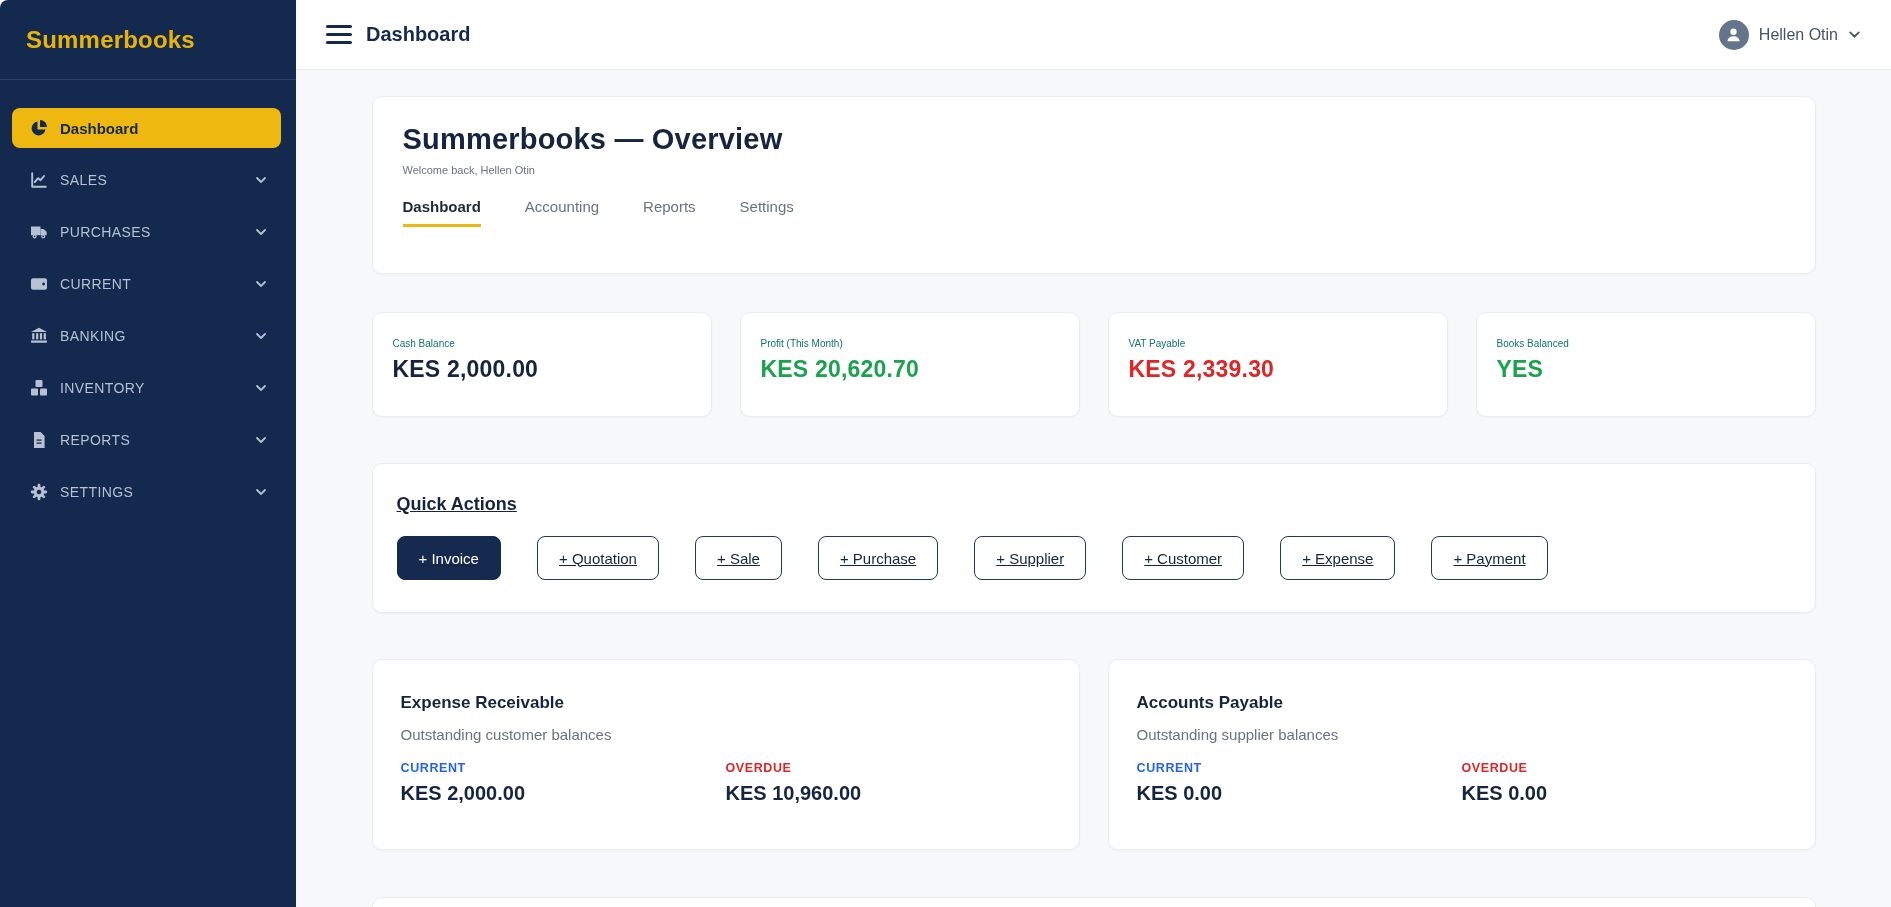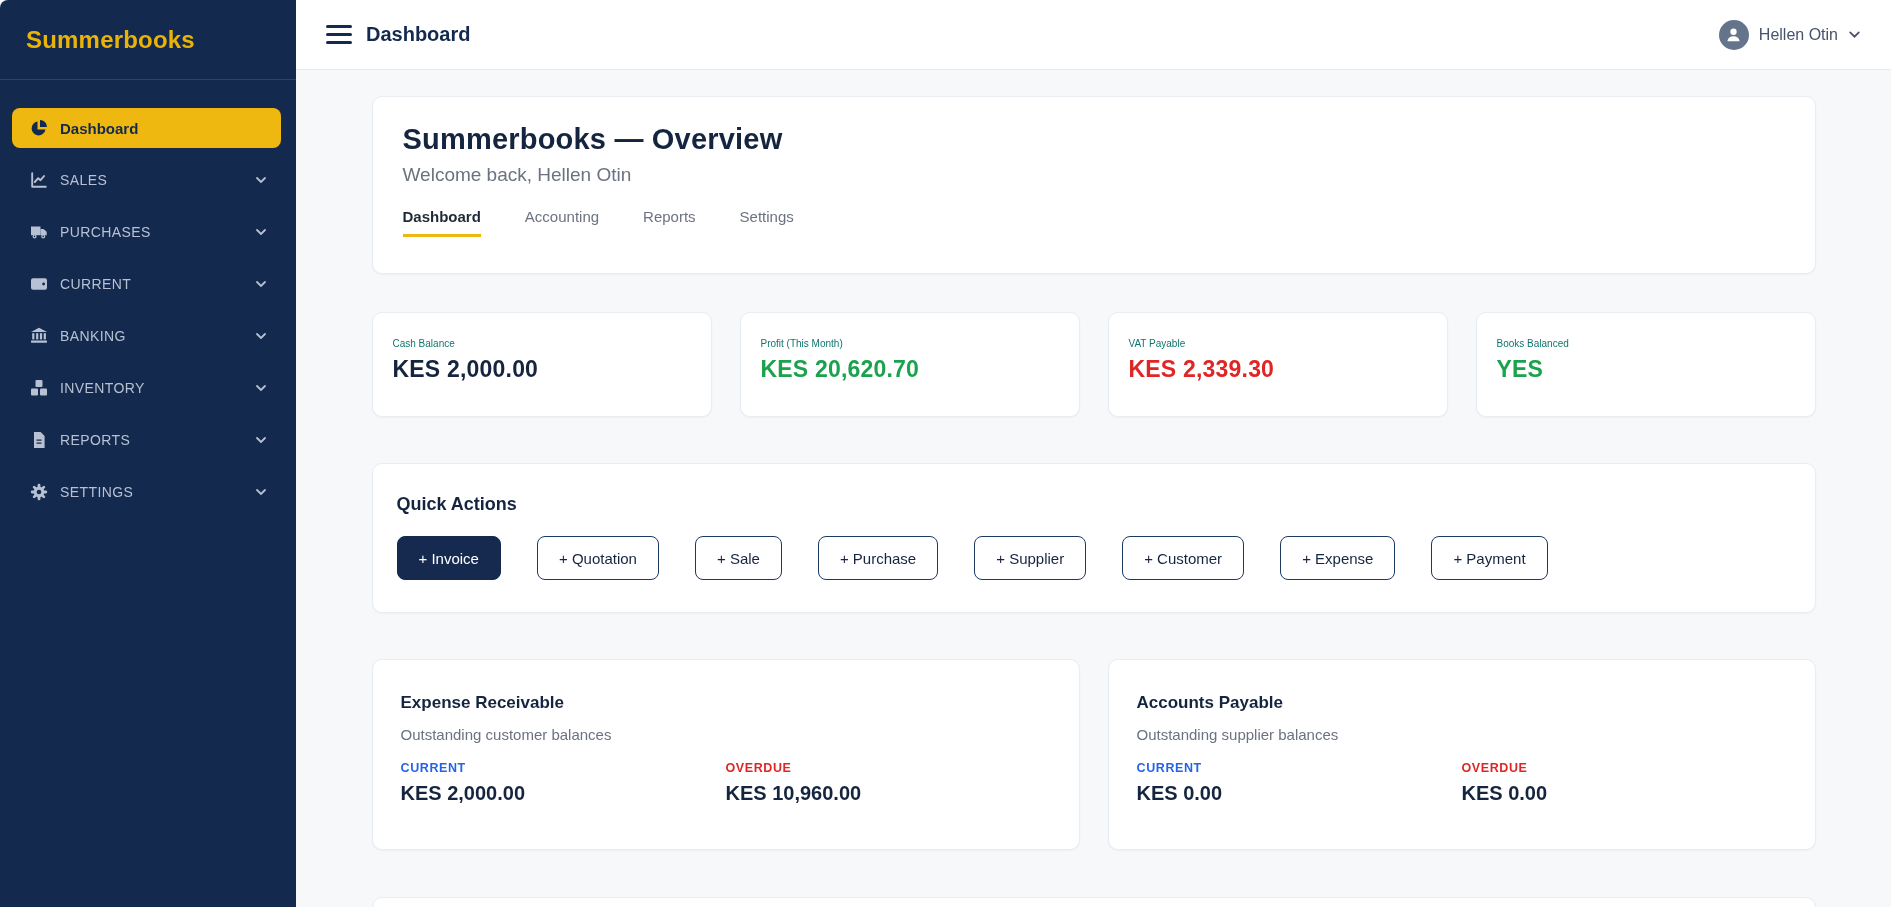--- a/index.html
+++ b/index.html
@@ -62,35 +62,35 @@
   }
   .content-inner { width:1444px; margin:0 auto; }
   .card {
     background:#ffffff; border:1px solid #e9ecf1; border-radius:10px;
     box-shadow:0 1px 2px rgba(16,24,40,.04);
   }
 
   
   .header-card { padding:26px 30px 0 30px; height:178px; margin-bottom:38px; }
   .page-title { font-size:29px; font-weight:700; color:#15253f; letter-spacing:.2px; }
-  .page-subtitle { margin-top:8px; font-size:19px; color:#6b7280; }
+  .page-subtitle { margin-top:8px; font-size:11px; color:#6b7280; }
   .tabs { display:flex; gap:44px; margin-top:22px; }
   .tab { font-size:15px; color:#6b7280; padding-bottom:9px; border-bottom:3px solid transparent; cursor:pointer; }
   .tab.active { color:#1f2937; font-weight:700; border-bottom-color:#efb810; }
 
   
   .kpi-row { display:grid; grid-template-columns:repeat(4,1fr); gap:28px; margin-bottom:46px; }
   .kpi-card { height:105px; padding:25px 20px; }
   .kpi-label { font-size:10px; color:#0f766e; }
   .kpi-value { margin-top:7px; font-size:23px; font-weight:700; color:#15253f; letter-spacing:.2px; }
   .kpi-value.green { color:#1aa24c; }
   .kpi-value.red { color:#e02525; }
 
   
-  .qa-card { height:150px; padding:30px 24px; margin-bottom:46px; }
+  .qa-card { height:150px; padding:30px 24px; margin-bottom:46px;text-decoration:underline; }
   .qa-title { font-size:18px; font-weight:700; color:#15253f; }
   .qa-buttons { display:flex; gap:36px; margin-top:21px; }
   .btn {
     height:44px; padding:0 21px; border-radius:8px; font-size:15px;
     font-family:"Liberation Sans", sans-serif;
     background:#ffffff; color:#15253f; border:1.5px solid #1d3a63; cursor:pointer;
     display:flex; align-items:center;
   }
   .btn.primary { background:#152a4e; color:#ffffff; border-color:#152a4e; }
 

